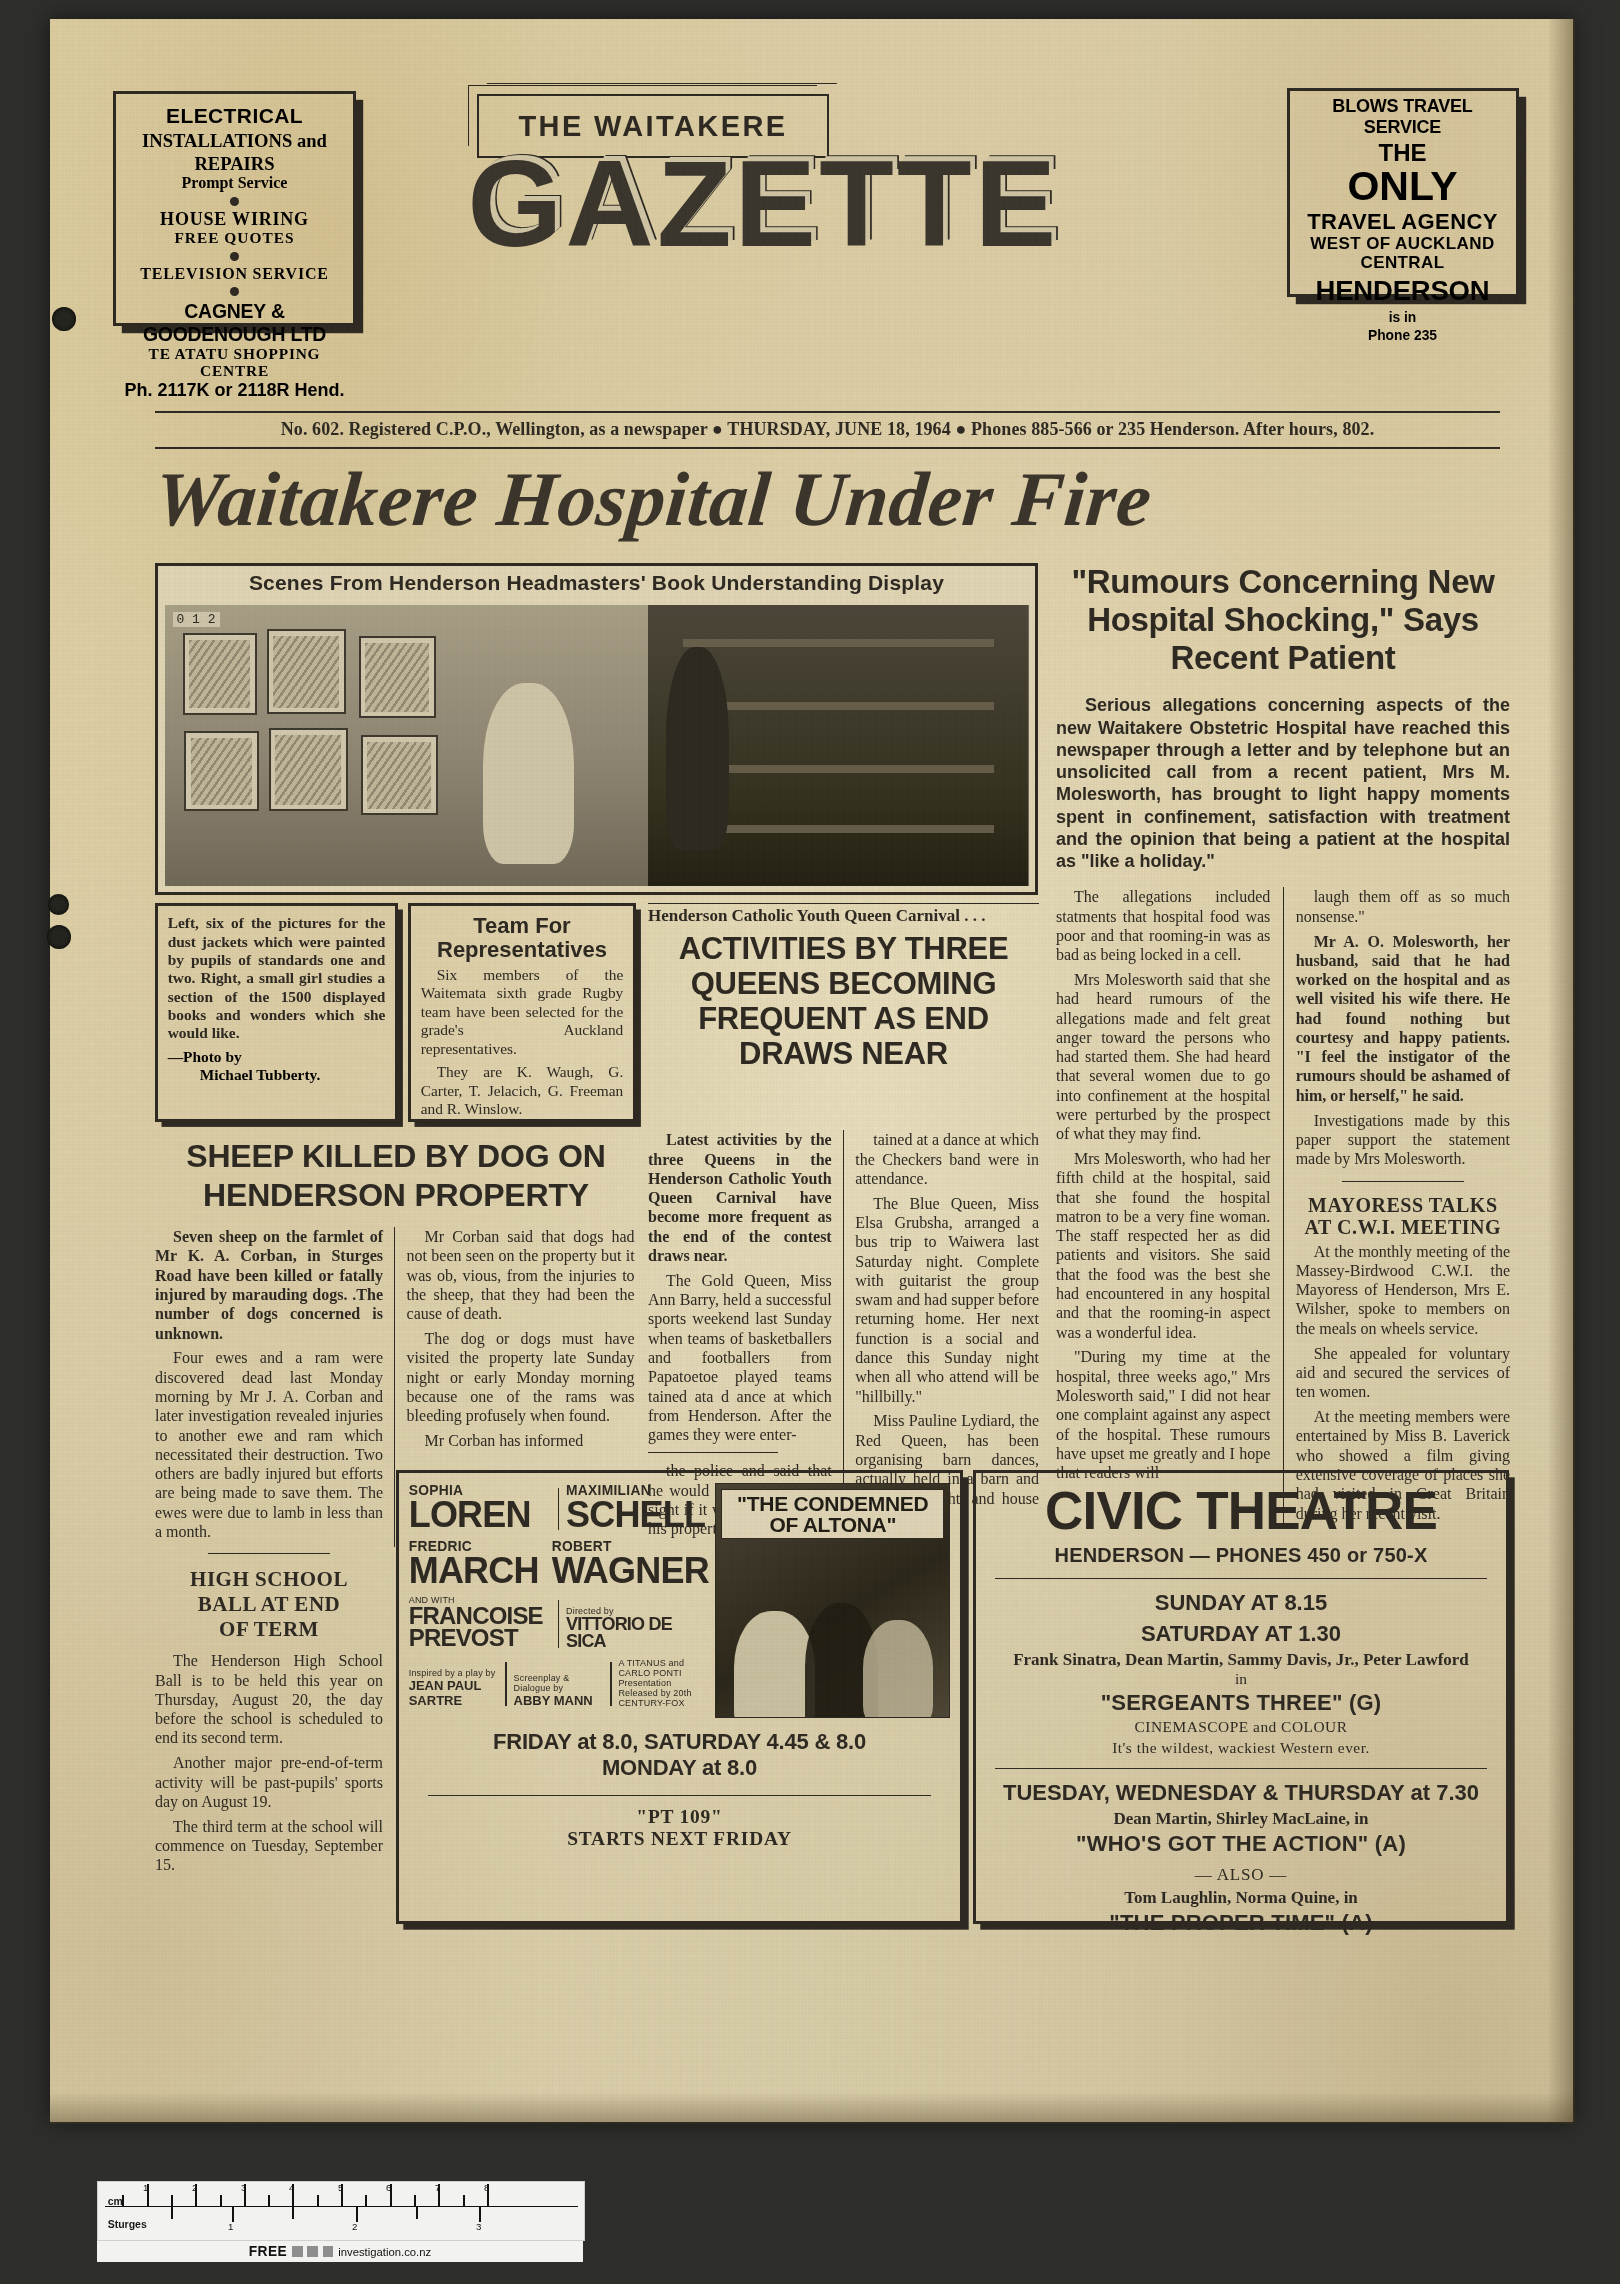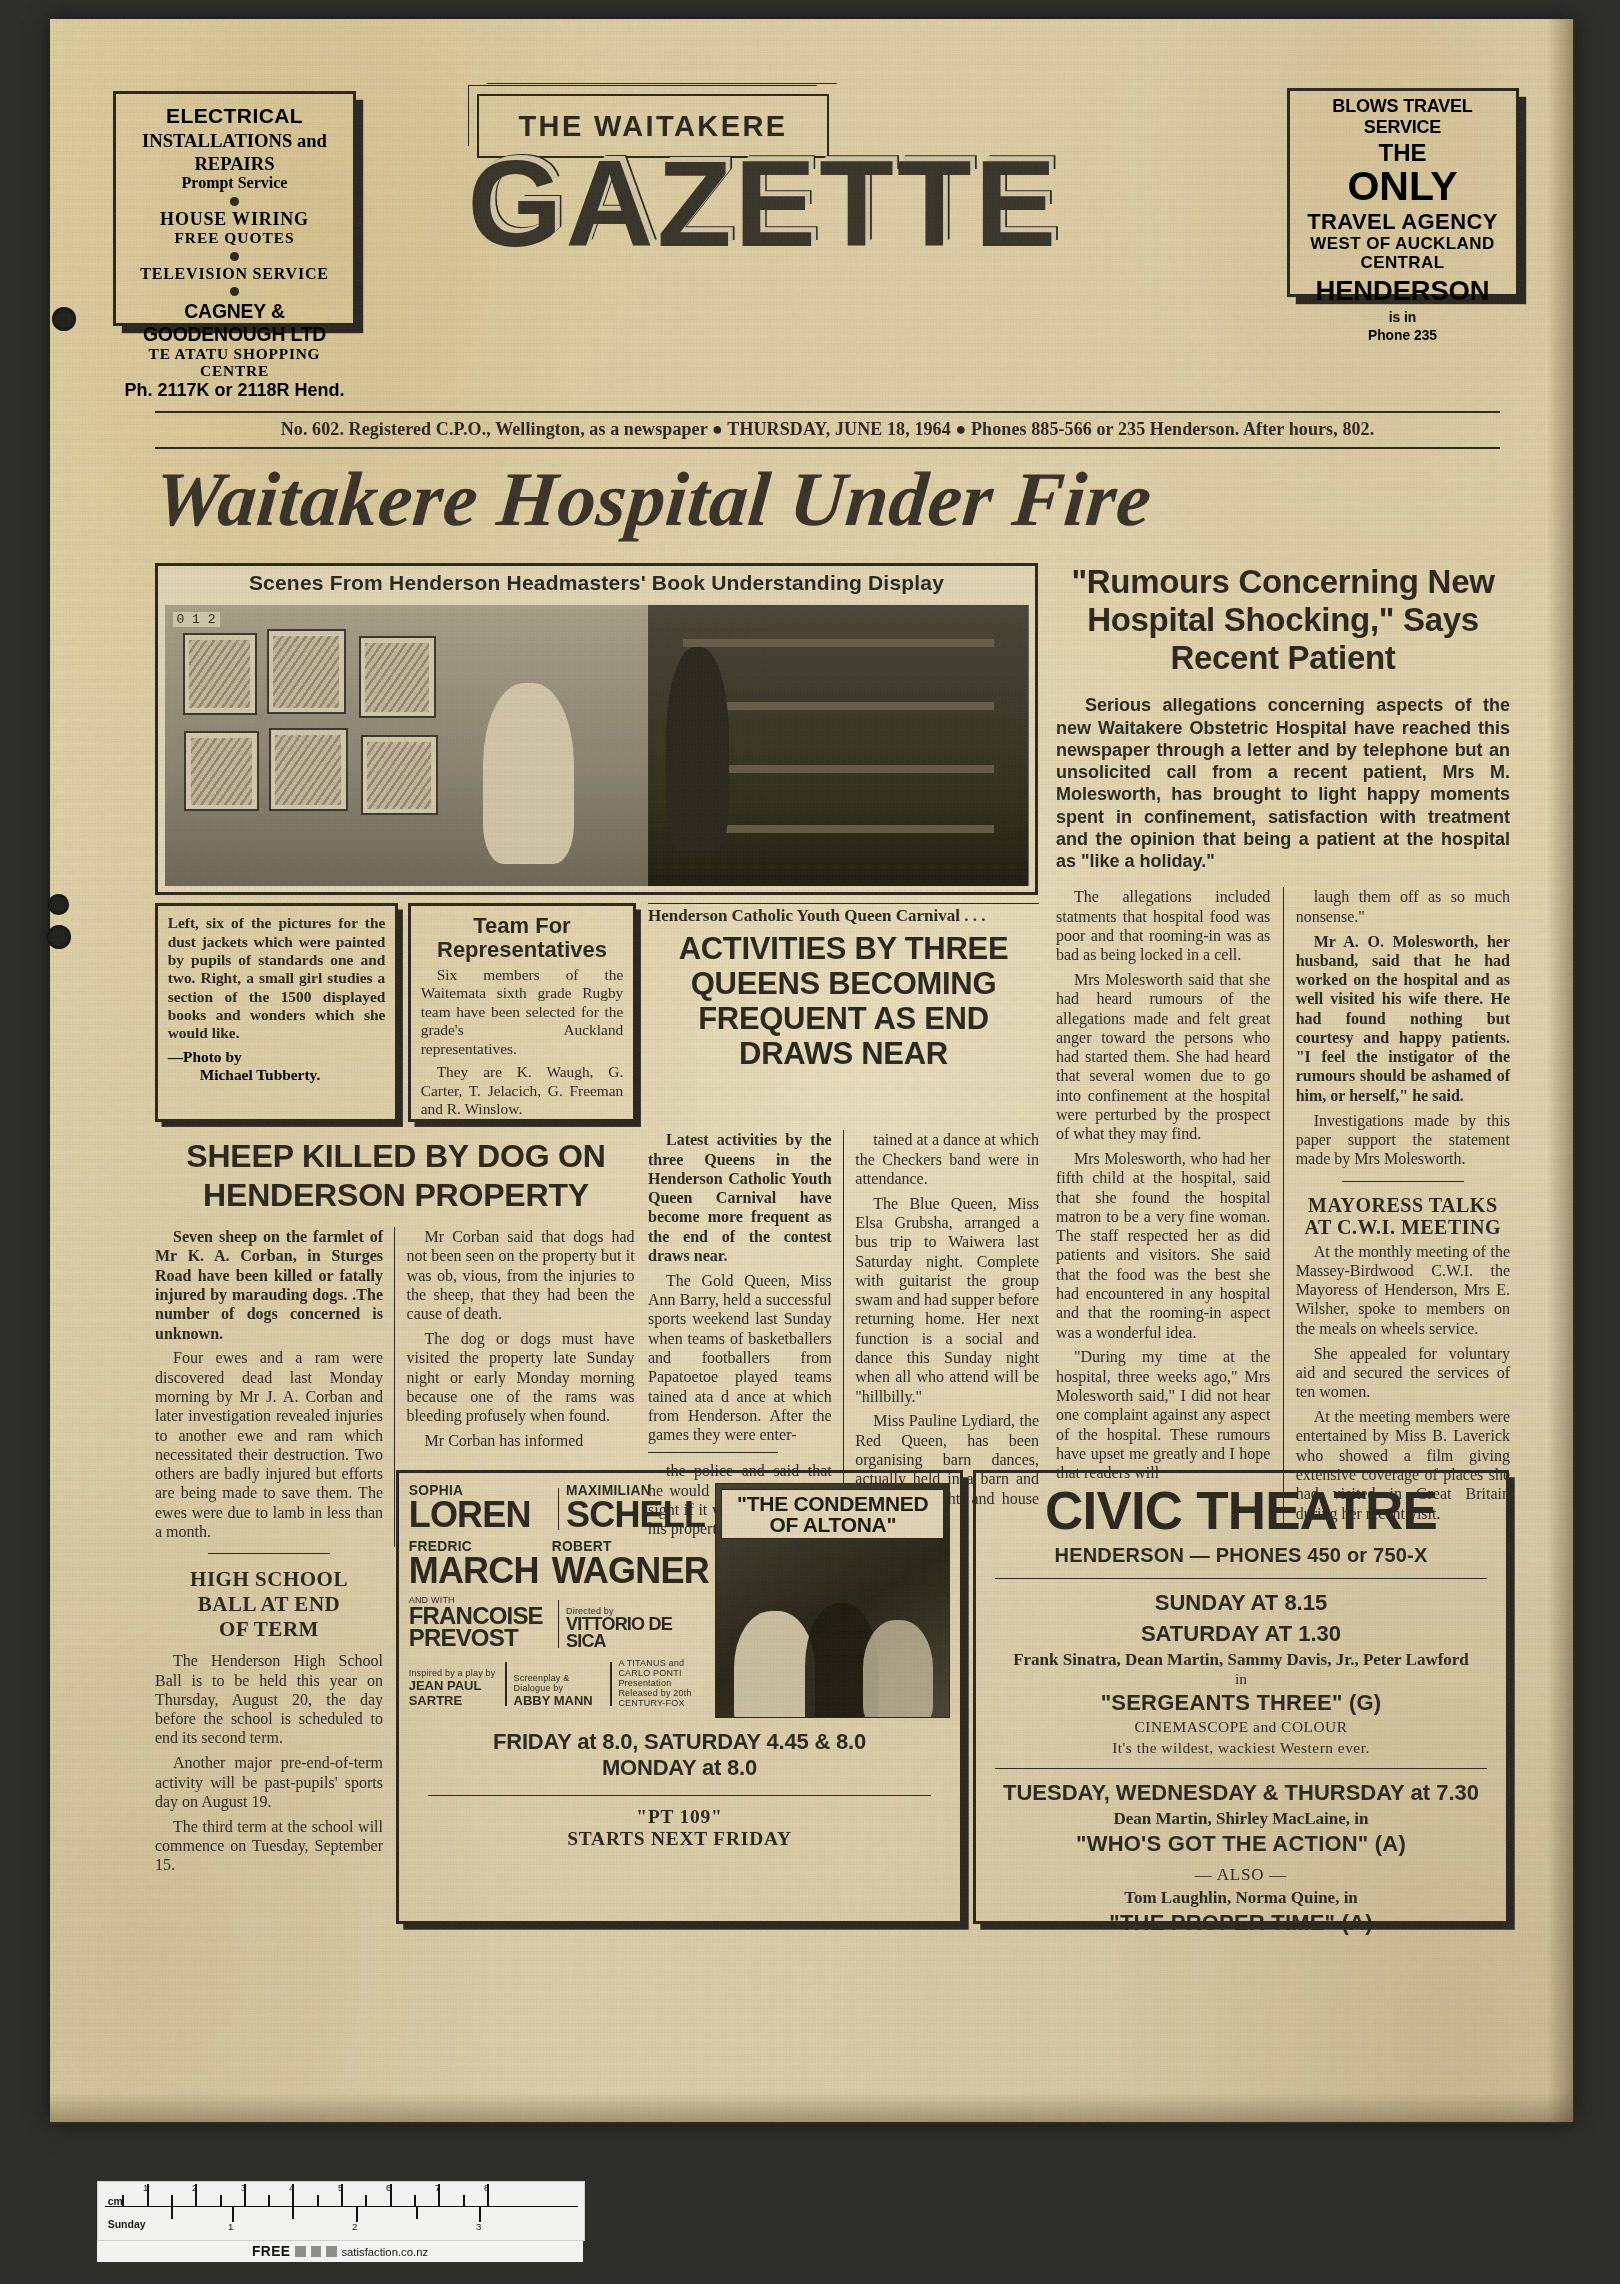--- a/index.html
+++ b/index.html
@@ -541,21 +541,21 @@
       <div class="cv-also">— ALSO —</div>
       <div class="cv-cast">Tom Laughlin, Norma Quine, in</div>
       <div class="cv-film">"THE PROPER TIME"  (A)</div>
     </div>
 
   </div>
 </div>
 
 <div id="ruler">
   <div class="lbl" style="left:9.7px;top:13px;">cm</div>
-  <div class="lbl" style="left:9.7px;top:36px;">Sunday</div>
+  <div class="lbl" style="left:9.7px;top:36px;">Sturges</div>
   <div class="tickrow" style="top:24px;"></div>
   <div class="tick" style="left:49px;top:1.6px;height:23px;"></div>
   <div class="tick" style="left:97px;top:1.6px;height:23px;"></div>
   <div class="tick" style="left:146px;top:1.6px;height:23px;"></div>
   <div class="tick" style="left:194px;top:1.6px;height:23px;"></div>
   <div class="tick" style="left:243px;top:1.6px;height:23px;"></div>
   <div class="tick" style="left:292px;top:1.6px;height:23px;"></div>
   <div class="tick" style="left:340px;top:1.6px;height:23px;"></div>
   <div class="tick" style="left:389px;top:1.6px;height:23px;"></div>
   <div class="tick" style="left:24px;top:13px;height:11.3px;"></div>
@@ -583,15 +583,15 @@
   <div class="num" style="left:130px;top:39px;">1</div>
   <div class="num" style="left:254px;top:39px;">2</div>
   <div class="num" style="left:378px;top:39px;">3</div>
 </div>
 
 <div id="nzms">
   <span class="brand">FREE</span>
   <span class="sq"></span>
   <span class="sq"></span>
   <span class="sq"></span>
-  <span class="url">satisfaction.co.nz</span>
+  <span class="url">investigation.co.nz</span>
 </div>
 
 
 </body></html>

